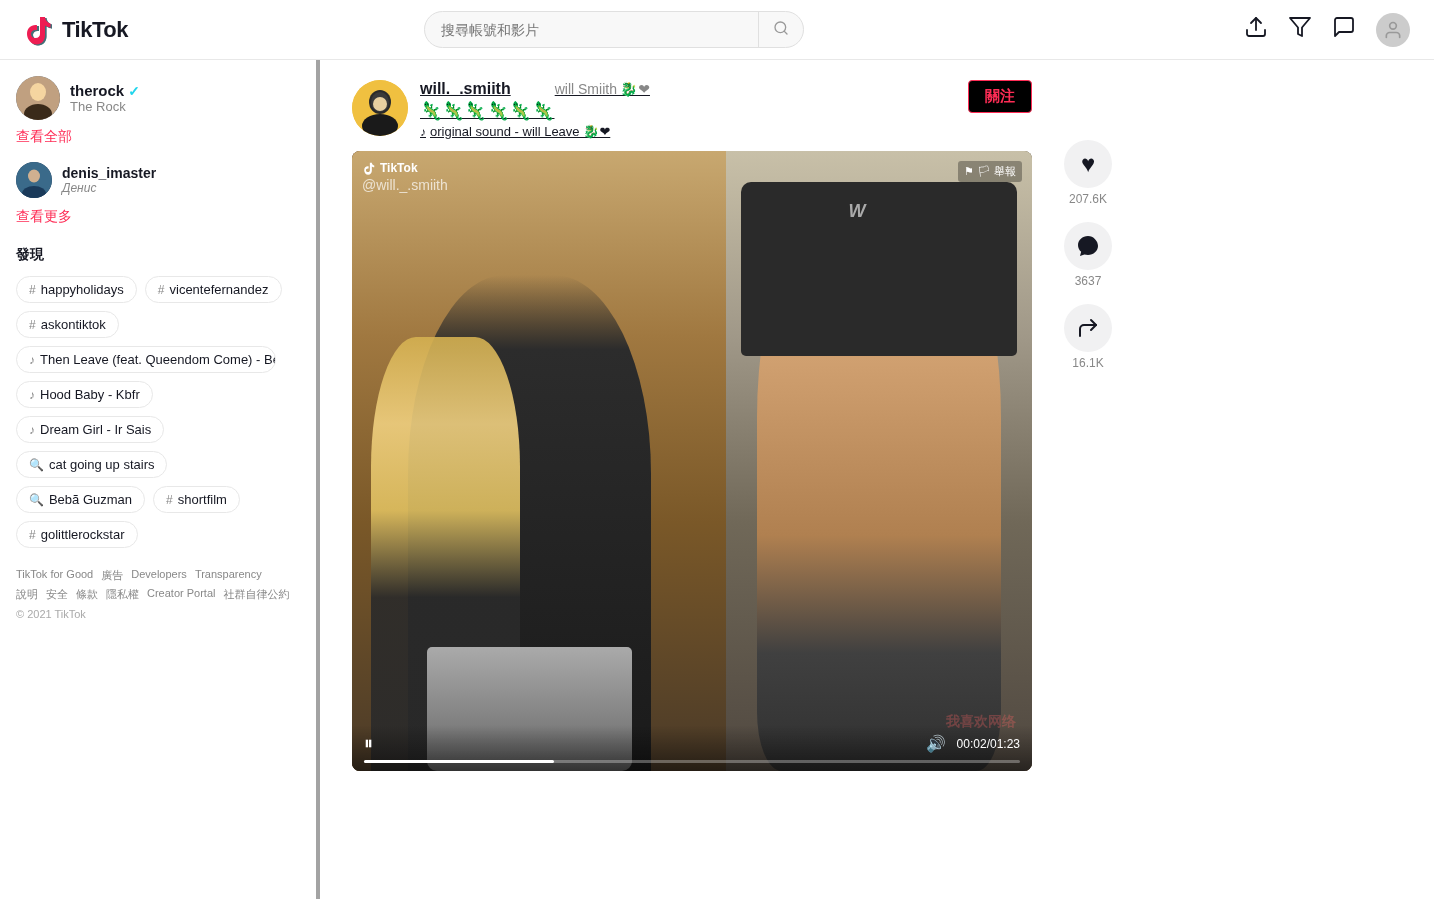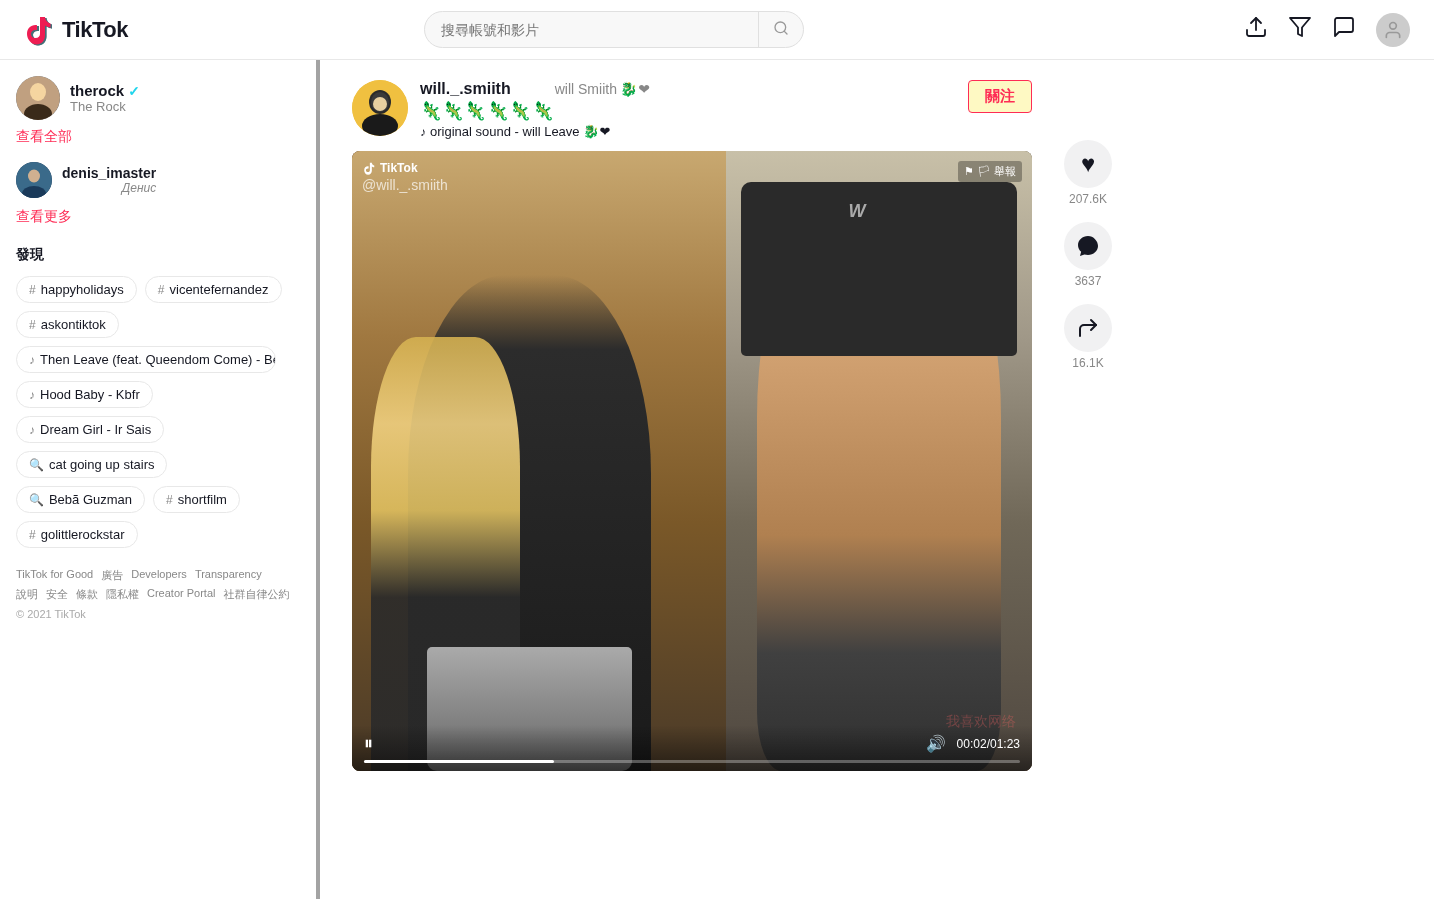--- a/index.html
+++ b/index.html
@@ -62,21 +62,21 @@
     }
     .profile-info { display: flex; flex-direction: column; }
     .profile-name { font-weight: 700; font-size: 15px; display: flex; align-items: center; gap: 4px; }
     .verified-badge { color: #20d5ec; font-size: 14px; }
     .profile-handle { color: #888; font-size: 13px; }
 
     .see-all-link { color: #fe2c55; font-size: 14px; font-weight: 500; cursor: pointer; display: block; margin-bottom: 16px; }
     .section-title { font-size: 14px; font-weight: 600; color: #161823; margin-bottom: 12px; }
 
     .following-item {
-      display: flex; align-items: center; gap: 10px; margin-bottom: 10px; text-align: right;
+      display: flex; align-items: center; gap: 10px; margin-bottom: 10px;
     }
     .following-avatar {
       width: 36px; height: 36px; border-radius: 50%; background: #ddd; overflow: hidden; flex-shrink: 0;
       display: flex; align-items: center; justify-content: center; font-size: 14px; font-weight: bold; color: #666;
     }
     .following-info { display: flex; flex-direction: column; }
     .following-name { font-size: 14px; font-weight: 600; }
     .following-display { font-size: 12px; color: #888; font-style: italic; }
 
     .see-more-link { color: #fe2c55; font-size: 14px; font-weight: 500; cursor: pointer; display: block; margin-bottom: 20px; }
@@ -102,28 +102,28 @@
     .post-container { flex: 1; max-width: 680px; }
 
     
     .post-header {
       display: flex; align-items: flex-start; margin-bottom: 12px;
     }
     .post-avatar {
       width: 56px; height: 56px; border-radius: 50%; background: #f0c040; overflow: hidden; flex-shrink: 0; margin-right: 12px;
       display: flex; align-items: center; justify-content: center; font-size: 22px; font-weight: bold;
     }
-    .post-user-info { flex: 1; }
+    .post-user-info { flex: 1; text-decoration: underline; }
     .post-username { font-weight: 700; font-size: 16px; margin-right: 6px; }
     .post-display-name { color: #888; font-size: 14px; margin-left: 32px; }
     .post-emojis { font-size: 18px; margin-top: 2px; }
     .post-sound { font-size: 13px; color: #161823; margin-top: 2px; display: flex; align-items: center; gap: 4px; }
     .sound-icon { font-size: 12px; }
     .follow-btn {
-      border: 1.5px solid #fe2c55; color: #fe2c55; background: #fef9c3; border-radius: 4px;
+      border: 1.5px solid #fe2c55; color: #fe2c55; background: #000000; border-radius: 4px;
       padding: 6px 16px; font-size: 15px; font-weight: 600; cursor: pointer; white-space: nowrap;
     }
 
     
     .video-wrapper {
       position: relative; border-radius: 8px; overflow: hidden;
       background: #000; display: flex; width: 100%; aspect-ratio: 620/640;
       max-height: 620px;
     }
     .video-inner {
@@ -406,21 +406,21 @@
 
             <div style="position:absolute;top:8%;left:40%;font-size:18px;font-weight:900;color:#aaa;font-style:italic;">W</div>
 
             <div class="video-report">
               <span>⚑</span>
               <span style="font-size:11px;">🏳 舉報</span>
             </div>
           </div>
 
           <div class="video-brand-watermark">
-            <div style="font-size:14px;color:rgba(255,100,100,0.6);font-weight:400;">我喜欢网络</div>
+            <div style="font-size:14px;color:rgba(255,100,100,0.6);font-weight:700;">我喜欢网络</div>
           </div>
 
           <div class="video-controls">
             <div class="controls-row">
               <button class="ctrl-btn">⏸</button>
               <div style="flex:1;"></div>
               <button class="ctrl-btn" style="font-size:16px;">🔊</button>
               <span class="time-display">
                 <span>00:02</span>/<span>01:23</span>
               </span>

